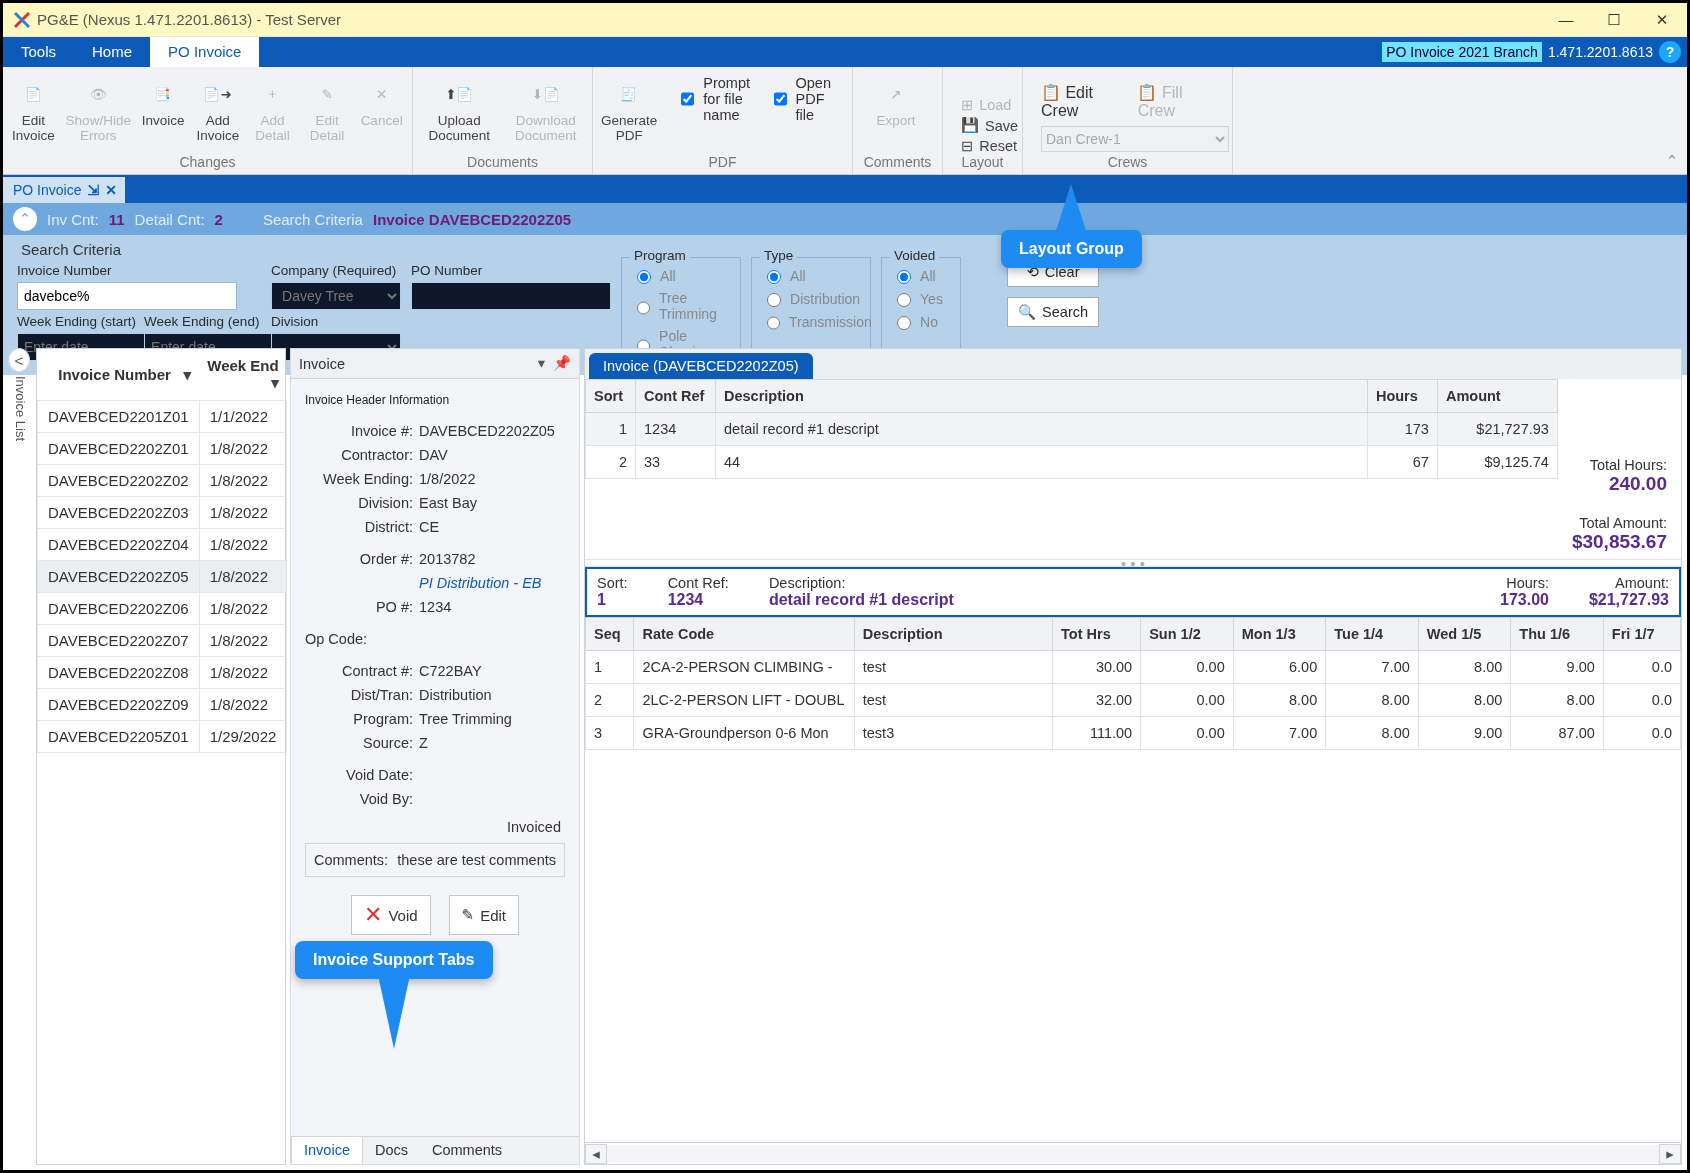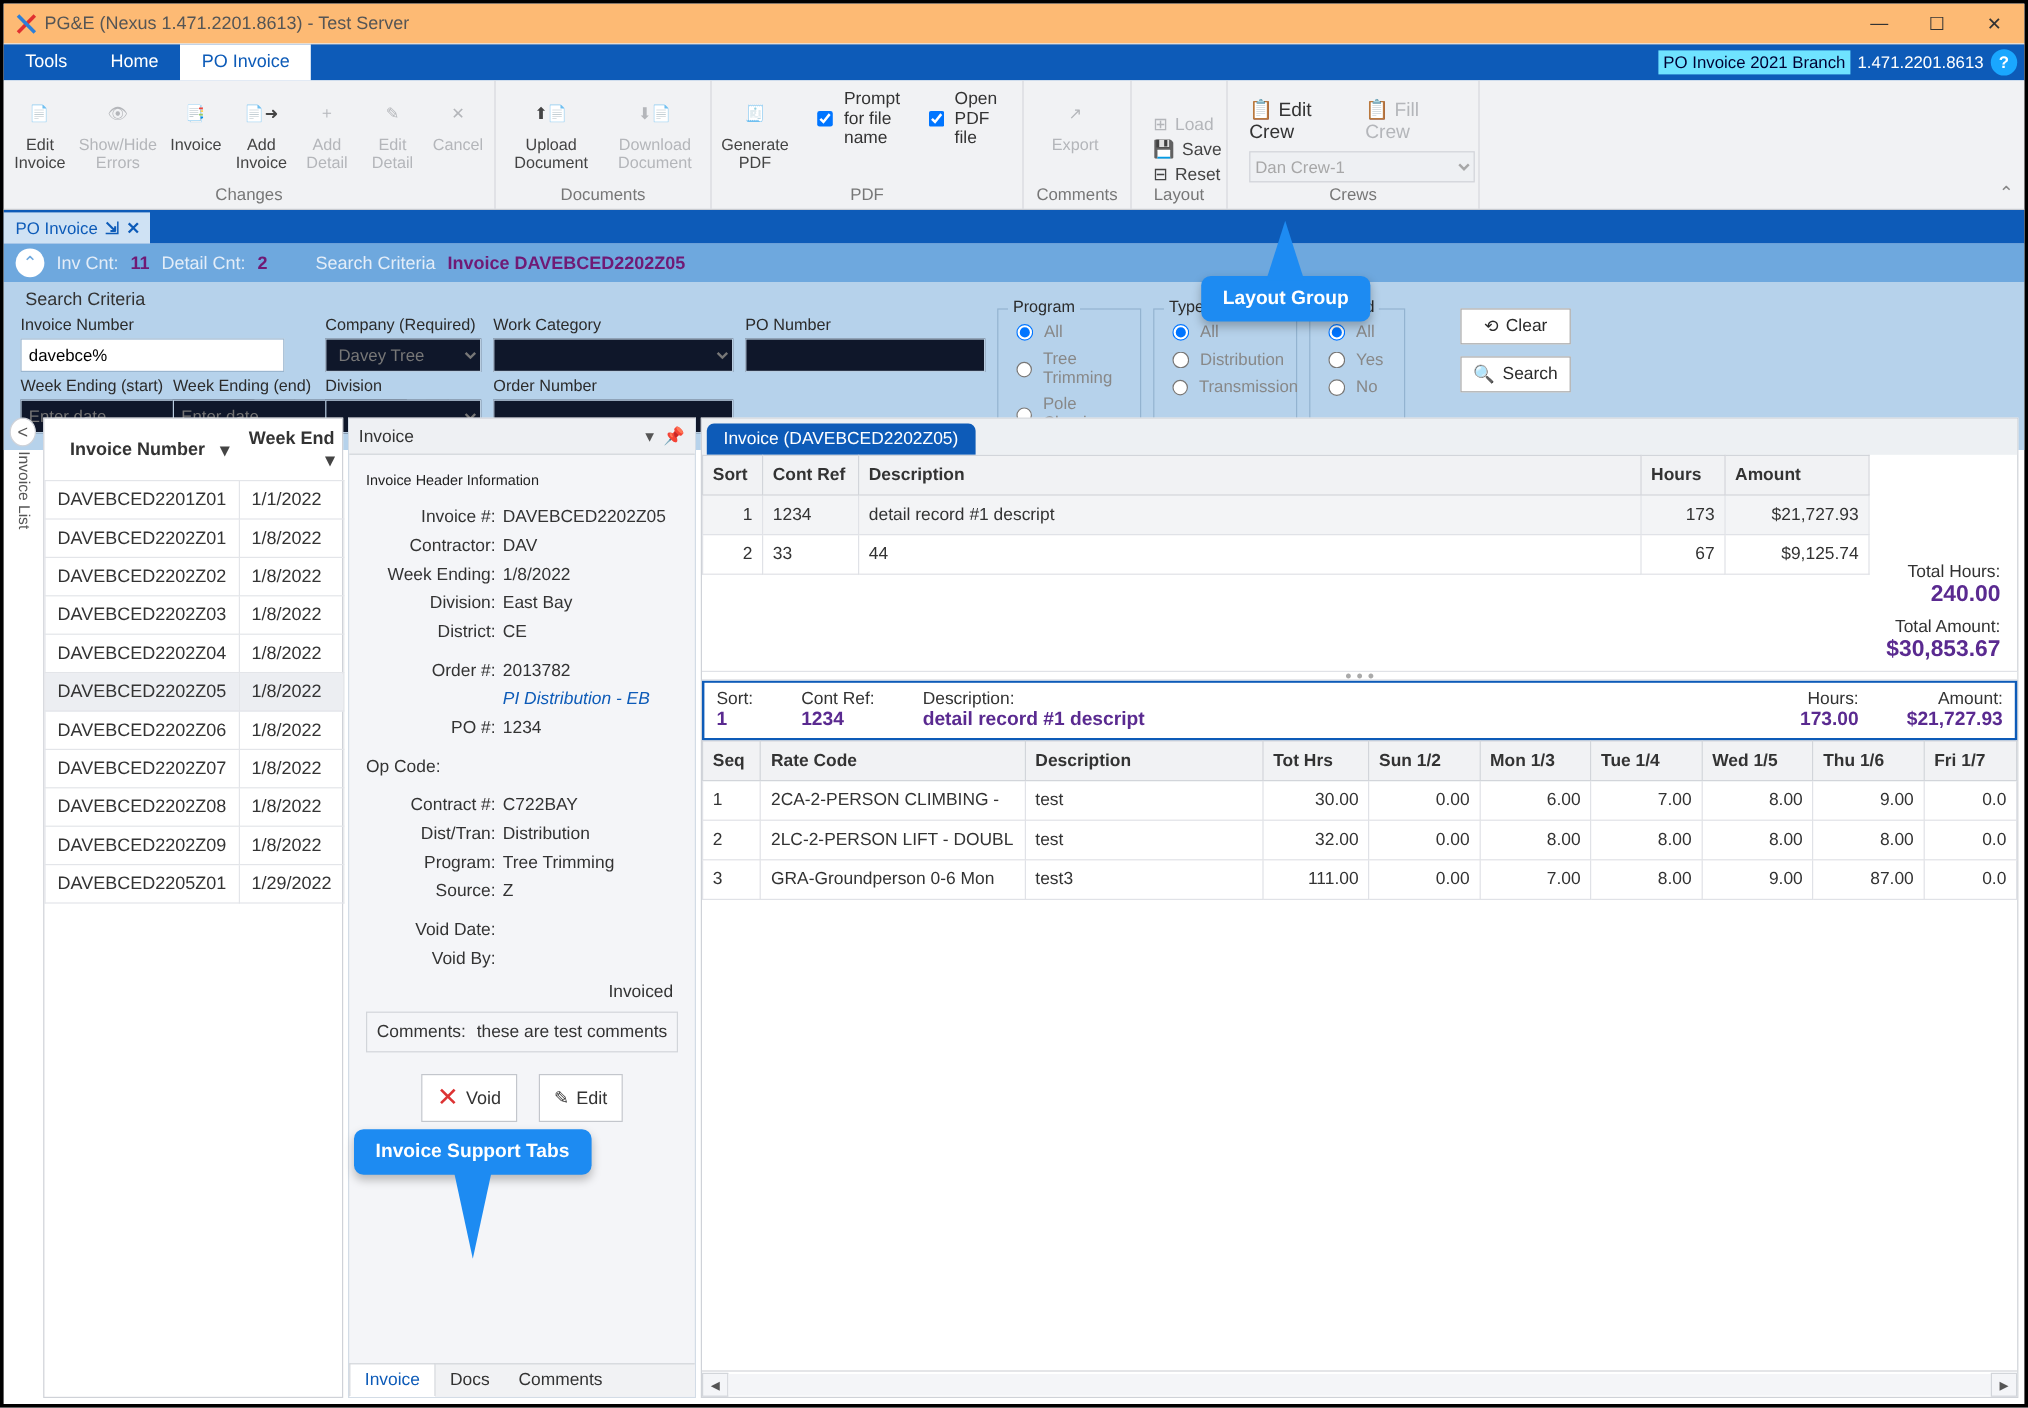--- a/index.html
+++ b/index.html
@@ -1,19 +1,19 @@
 <!DOCTYPE html>
 <html><head>
 <meta charset="utf-8">
 <style>
   * { box-sizing: border-box; font-family: "Segoe UI", Arial, sans-serif; }
   html,body { margin:0; padding:0; }
   body { width:1690px; height:1173px; border:3px solid #000; background:#fff; position:relative; overflow:hidden; font-size:15px; color:#333; }
   
-  .titlebar { height:34px; display:flex; align-items:center; padding:0 10px; background:#fdba74; border-bottom:1px solid #e5e5e5;}
+  .titlebar { height:34px; display:flex; align-items:center; padding:0 10px; background:#fef9c3; border-bottom:1px solid #e5e5e5;}
   .titlebar .logo { width:18px; height:18px; margin-right:6px; position:relative;}
   .titlebar .logo svg { display:block;}
   .titlebar .title { flex:0 0 auto; color:#555;}
   .winctrls { margin-left:auto; display:flex; gap:30px; align-items:center; padding-right:6px;}
   .winctrls span { width:18px; text-align:center; }
   
   .menubar { height:30px; background:#0d5bb8; display:flex; align-items:stretch; color:#fff; font-size:15px;}
   .menubar .mitem { padding:6px 18px; cursor:default; }
   .menubar .mitem.active { background:#fff; color:#0d5bb8; }
   .menubar .right { margin-left:auto; display:flex; align-items:center; padding-right:6px; gap:6px;}
@@ -293,26 +293,20 @@
       </div>
     </div>
   </div>
   <div class="col" style="margin-top:18px;">
     <span class="lbl">Company (Required)</span>
     <select class="dim" style="width:130px"><option>Davey Tree</option></select>
     <span class="lbl">Division</span>
     <select class="dim" style="width:130px"><option></option></select>
   </div>
   <div class="col" style="margin-top:18px;">
-    <span class="lbl">Work Category</span>
-    <select class="dim" style="width:200px"><option></option></select>
-    <span class="lbl">Order Number</span>
-    <input class="dim" style="width: 200px;">
-  </div>
-  <div class="col" style="margin-top:18px;">
     <span class="lbl">PO Number</span>
     <input class="dim" style="width: 200px;">
   </div>
   <div class="radiobox">
     <span class="boxtitle">Program</span>
     <div class="opt">
         <input type="radio" checked="" style="">
         <span>All</span>
       </div>
     <div class="opt">
@@ -559,21 +553,21 @@
                 <td class="numcol">2</td>
                 <td>33</td>
                 <td>44</td>
                 <td class="numcol">67</td>
                 <td class="numcol">$9,125.74</td>
               </tr>
             </tbody>
         </table>
         <div style="height:80px"></div>
       </div>
-      <div class="totals" style="flex-direction:column; gap:8px; padding-top:10px;">
+      <div class="totals" style="flex-direction:column; gap:20px; padding-top:10px;">
         <div class="tot"><span>Total Hours:</span><br><span class="v">240.00</span></div>
         <div class="tot"><span>Total Amount:</span><br><span class="v">$30,853.67</span></div>
       </div>
     </div>
     <div class="split">• • •</div>
     <div class="subhdr">
       <div class="pair"><span>Sort:</span><br><span class="v">1</span></div>
       <div class="pair"><span>Cont Ref:</span><br><span class="v">1234</span></div>
       <div class="pair" style="flex:1"><span>Description:</span><br><span class="v">detail record #1 descript</span></div>
       <div class="pair" style="text-align:right"><span>Hours:</span><br><span class="v">173.00</span></div>

